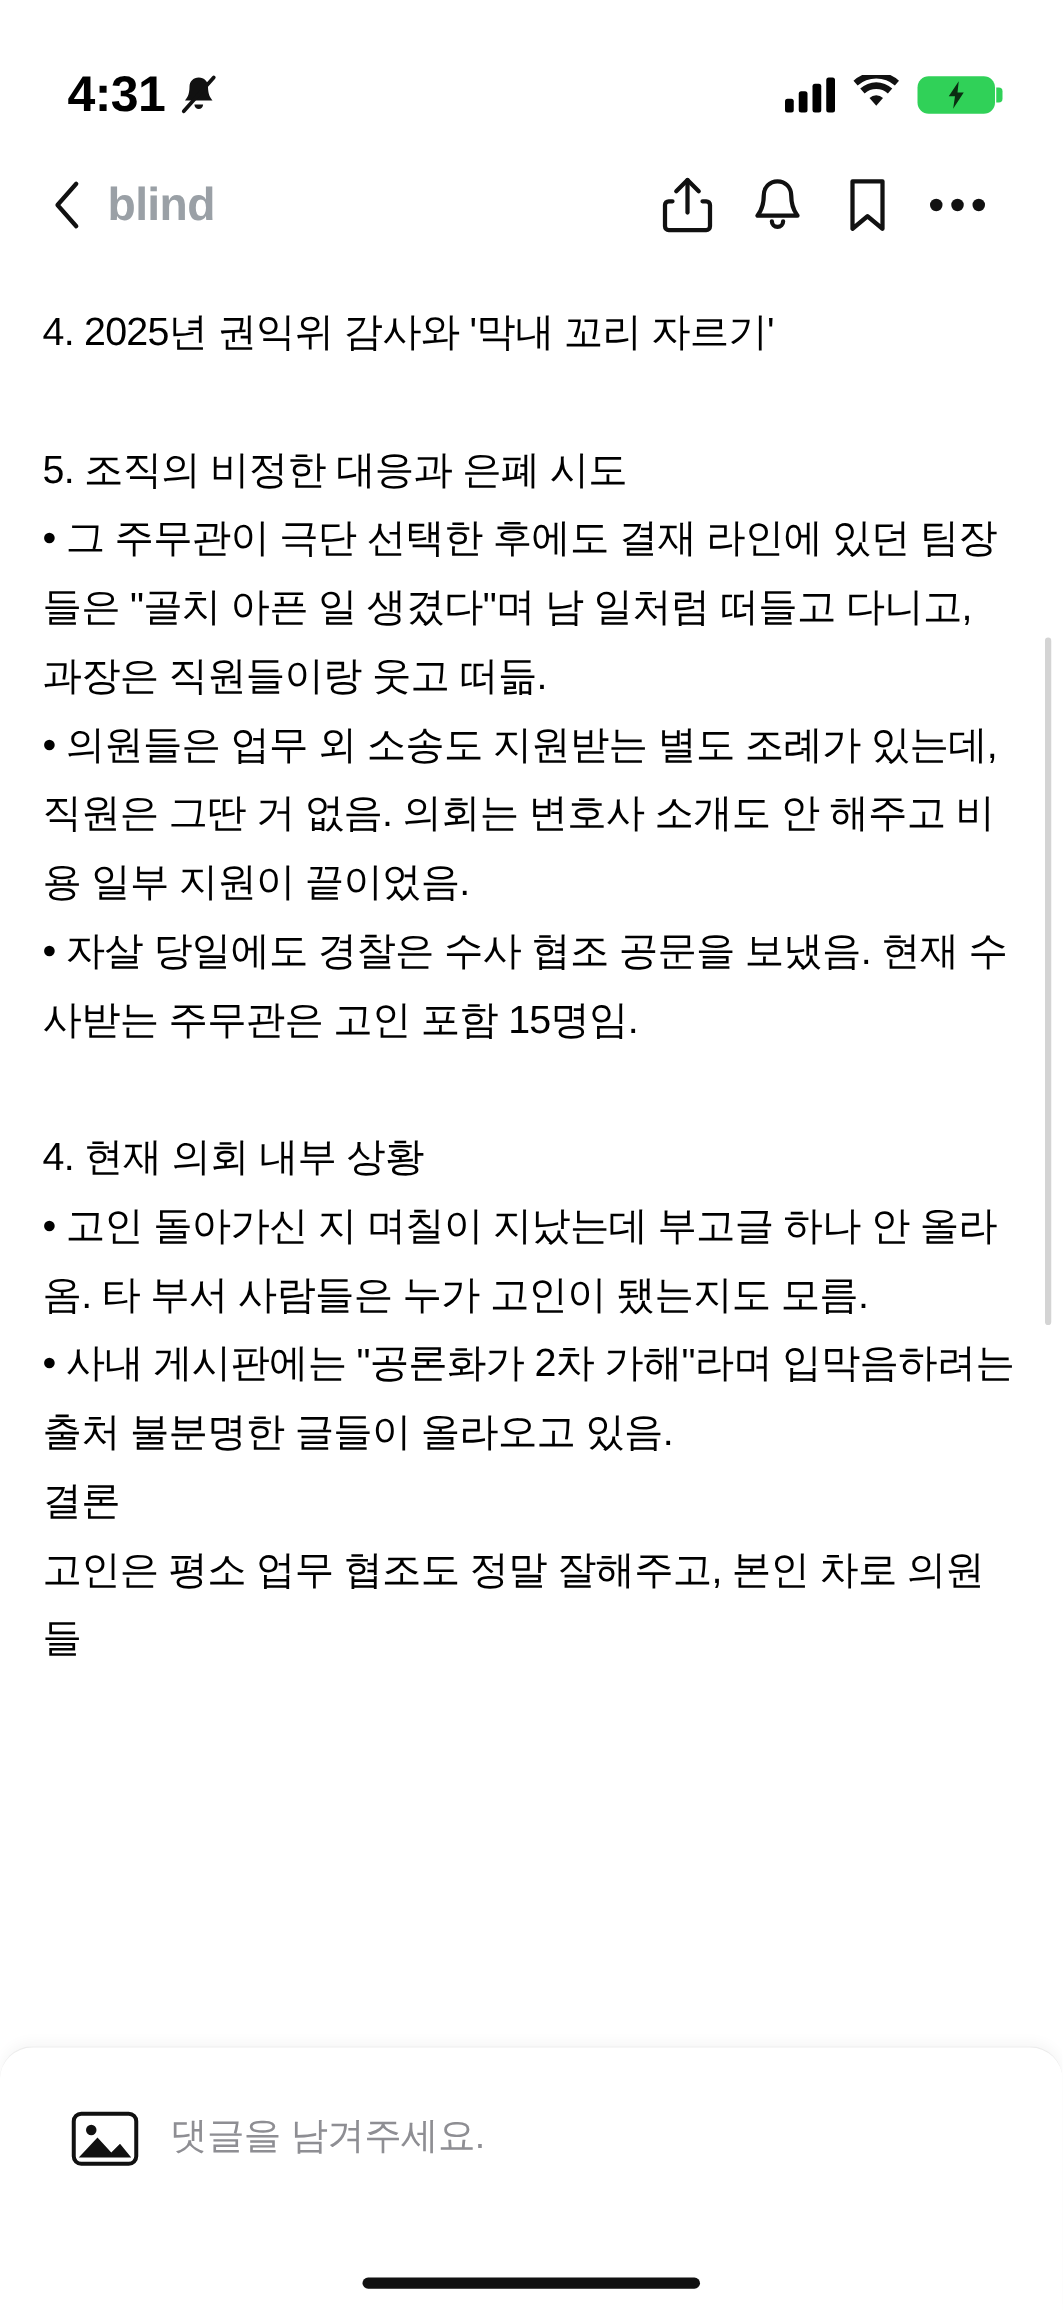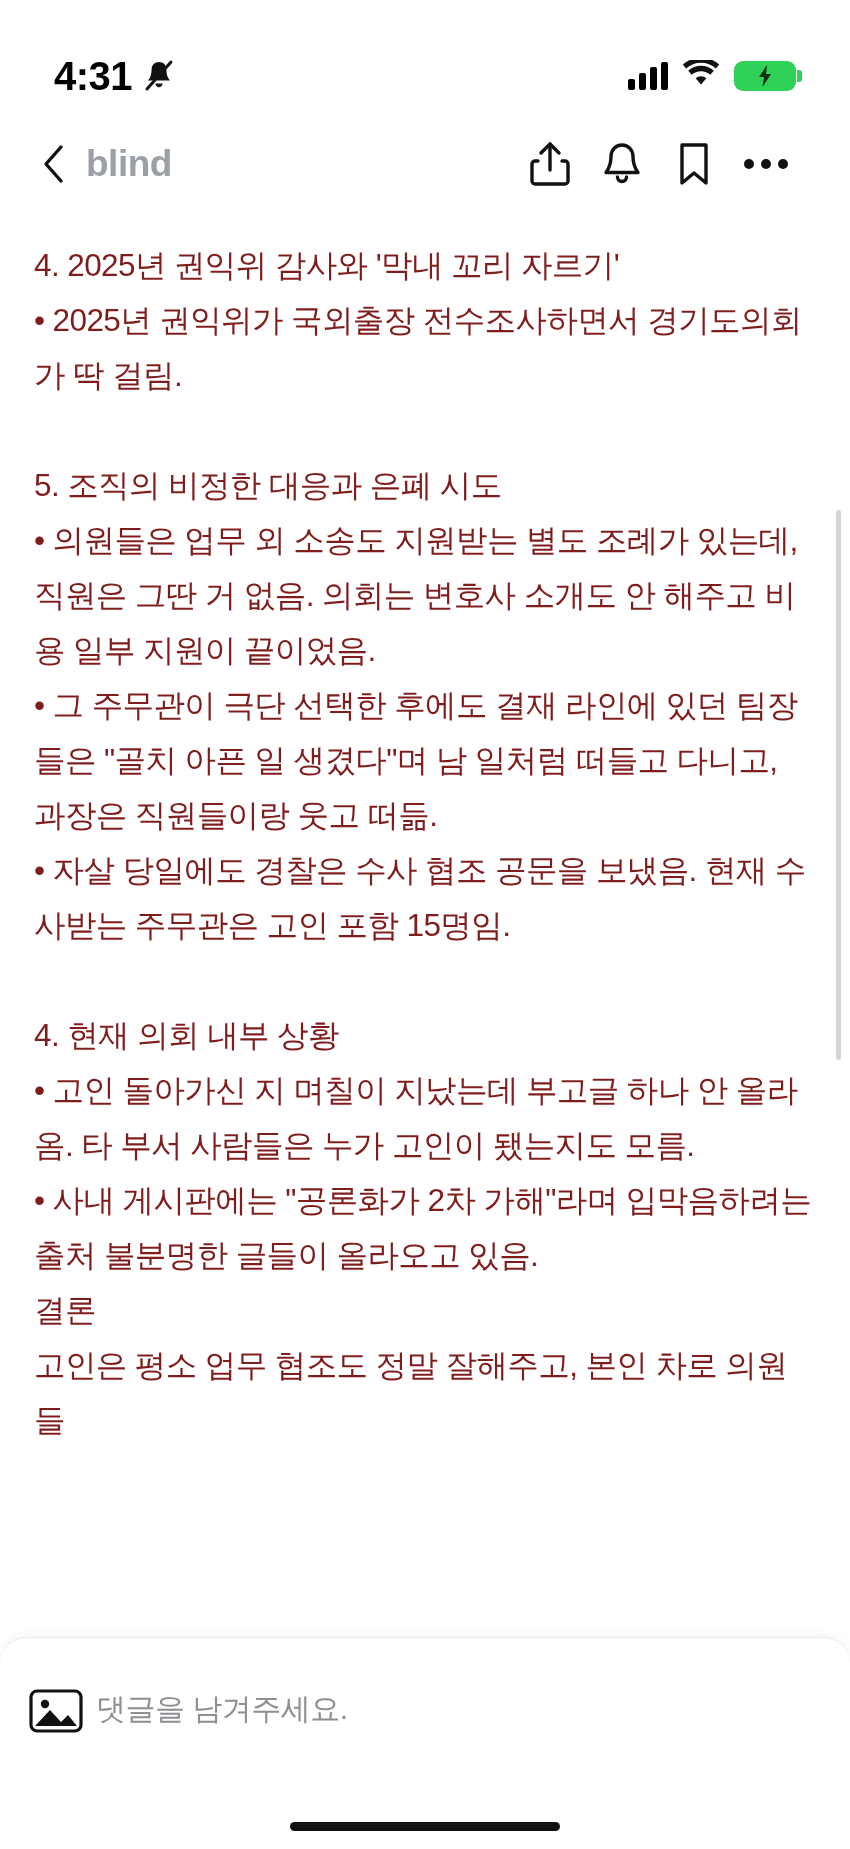--- a/index.html
+++ b/index.html
@@ -132,21 +132,21 @@
   
   .content-wrap {
     flex: 1 1 auto;
     position: relative;
     overflow: hidden;
   }
   .article {
     padding: 28px 34px 0 34px;
     font-size: 31.5px;
     line-height: 55px;
-    color: #7f1d1d;
+    color: #000000;
     letter-spacing: -0.6px;
   }
   .para { margin: 0; }
   .blank-line { height: 55px; }
 
   
   .scroll-track {
     position: absolute;
     right: 9px;
     top: 300px;
@@ -163,22 +163,22 @@
     right: 0;
     bottom: 0;
     height: 212px;
     background: #ffffff;
     border-top: 1px solid #ececec;
     border-top-left-radius: 26px;
     border-top-right-radius: 26px;
     box-shadow: 0 -3px 10px rgba(0,0,0,0.04);
     display: flex;
     align-items: flex-start;
-    padding: 46px 40px 0 28px;
-    gap: 12px;
+    padding: 46px 40px 0 56px;
+    gap: 24px;
   }
   .photo-icon {
     width: 56px;
     height: 50px;
     flex: 0 0 auto;
     margin-top: 2px;
   }
   .comment-placeholder {
     font-size: 30px;
     color: #8e8e93;
@@ -269,25 +269,24 @@
           <span></span>
           <span></span>
           <span></span>
         </span>
     </div>
   </div>
 
   <div class="content-wrap">
     <div class="article">
       <p class="para">4. 2025년 권익위 감사와 '막내 꼬리 자르기'</p>
-      <p class="para">• 2025년 권익위가 국외출장 전수조사하면서 경기도의회가 딱 걸림.</p>
       <div class="blank-line"></div>
       <p class="para">5. 조직의 비정한 대응과 은폐 시도</p>
+      <p class="para">• 그 주무관이 극단 선택한 후에도 결재 라인에 있던 팀장들은 "골치 아픈 일 생겼다"며 남 일처럼 떠들고 다니고, 과장은 직원들이랑 웃고 떠듦.</p>
       <p class="para">• 의원들은 업무 외 소송도 지원받는 별도 조례가 있는데, 직원은 그딴 거 없음. 의회는 변호사 소개도 안 해주고 비용 일부 지원이 끝이었음.</p>
-      <p class="para">• 그 주무관이 극단 선택한 후에도 결재 라인에 있던 팀장들은 "골치 아픈 일 생겼다"며 남 일처럼 떠들고 다니고, 과장은 직원들이랑 웃고 떠듦.</p>
       <p class="para">• 자살 당일에도 경찰은 수사 협조 공문을 보냈음. 현재 수사받는 주무관은 고인 포함 15명임.</p>
       <div class="blank-line"></div>
       <p class="para">4. 현재 의회 내부 상황</p>
       <p class="para">• 고인 돌아가신 지 며칠이 지났는데 부고글 하나 안 올라옴. 타 부서 사람들은 누가 고인이 됐는지도 모름.</p>
       <p class="para">• 사내 게시판에는 "공론화가 2차 가해"라며 입막음하려는 출처 불분명한 글들이 올라오고 있음.</p>
       <p class="para">결론</p>
       <p class="para">고인은 평소 업무 협조도 정말 잘해주고, 본인 차로 의원들</p>
     </div>
     <div class="scroll-track"></div>
   </div>

